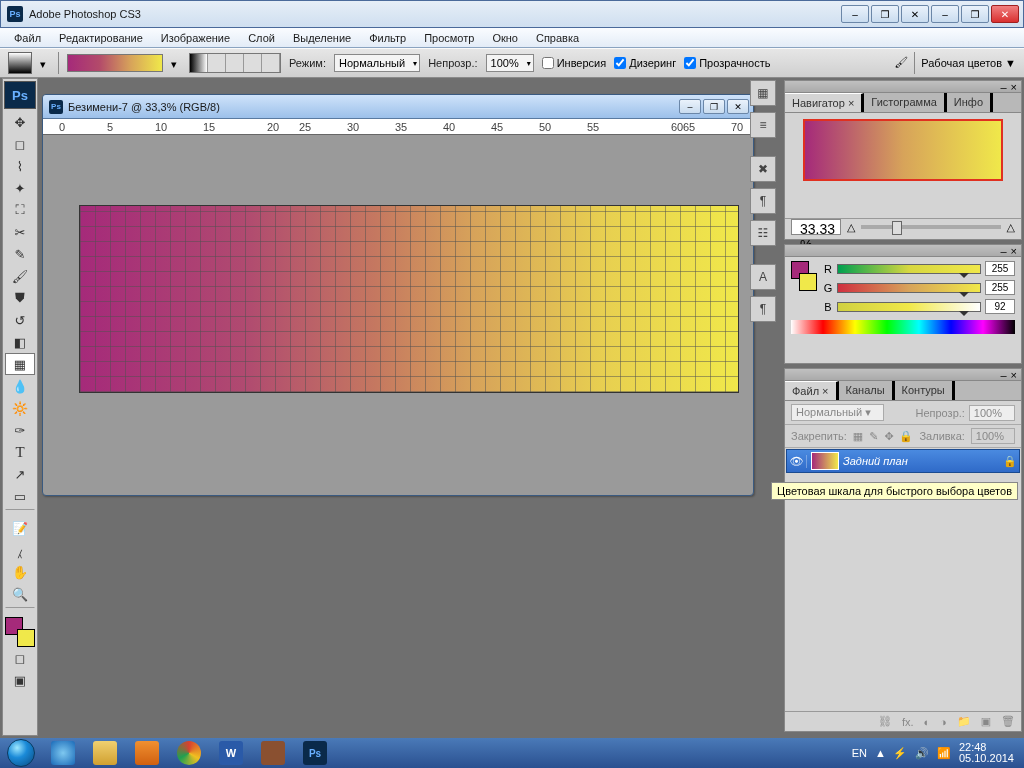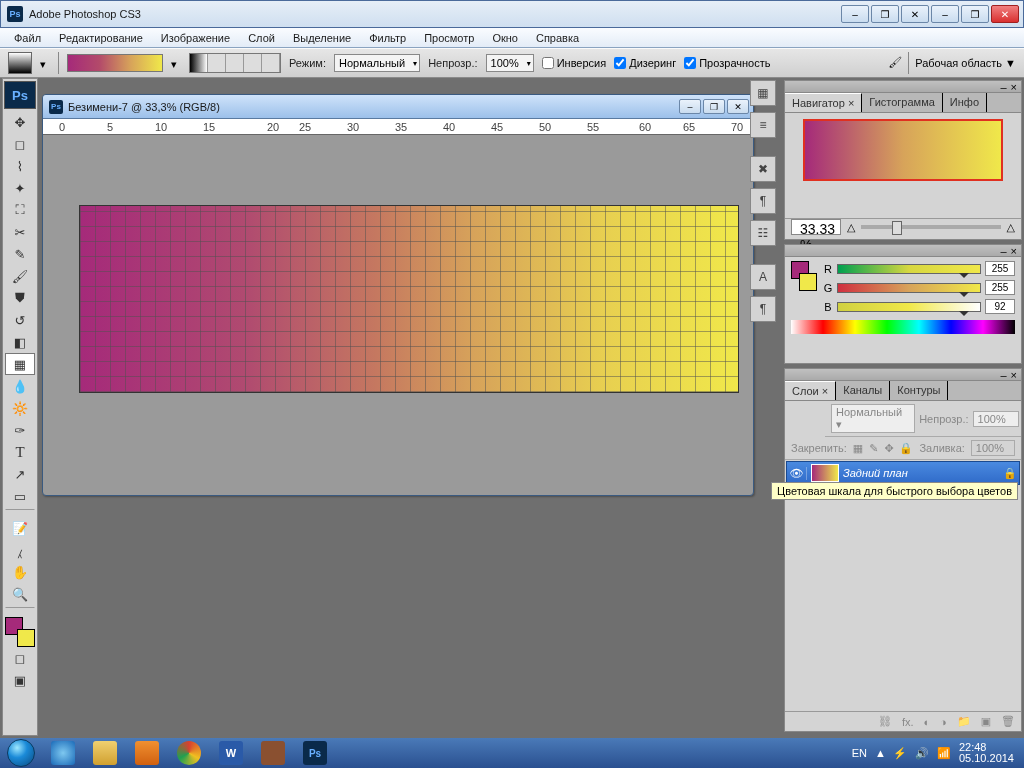--- a/index.html
+++ b/index.html
@@ -67,21 +67,21 @@
 .doc-status .zoom { width:50px;}
 
 
 .rightcol { position: absolute; top: 80px; right: 2px; width: 238px; bottom: 32px; z-index: 6; display:flex; flex-direction:column;}
 .dockstrip { position:absolute; top:80px; right:244px; width:30px; z-index:5;}
 .dockstrip .dockico { width:26px; height:26px; background:#d4d4d4; border:1px solid #888; margin-bottom:6px; display:flex;align-items:center;justify-content:center;font-size:12px;color:#444;}
 
 .panel { background: #d4d4d4; border: 1px solid #888; margin-bottom: 4px; display:flex; flex-direction:column;}
 .panel .phdr { height: 12px; background: linear-gradient(#c0c0c0,#aaa); border-bottom: 1px solid #888; display:flex; justify-content:flex-end; align-items:center; padding-right:4px; font-size:9px; gap:4px;}
 .panel .tabs { display: flex; height: 20px; background: #b8b8b8; border-bottom: 1px solid #888; }
-.panel .tabs .tab { padding: 3px 7px; color: #333; border-right: 1px solid #000000; }
+.panel .tabs .tab { padding: 3px 7px; color: #333; border-right: 3px solid #000000; }
 .panel .tabs .tab.active { background: #d4d4d4; border-top:1px solid #fff;}
 .panel .pbody { flex: 1; padding: 6px; }
 
 
 .nav-thumb { width: 200px; height: 62px; margin: 6px auto; background: linear-gradient(90deg, #a52a7a, #d7a35a, #f0e84a); border: 2px solid #e03020; }
 .nav-zoom { display:flex; align-items:center; gap:6px; padding:0 6px 4px; border-top:1px solid #999;}
 .nav-zoom .val { width:50px; height:16px; border:1px solid #888; background:#fff; padding:1px 8px; font-size:14px;}
 .nav-slider { flex:1; height:4px; background:#aaa; position:relative;}
 .nav-slider::after{content:"";position:absolute;left:22%;top:-4px;width:8px;height:12px;background:#ddd;border:1px solid #666;}
 
@@ -95,21 +95,21 @@
 .srow .lbl{width:10px;text-align:center;}
 .srow .bar{flex:1;height:10px;border:1px solid #666;position:relative;}
 .srow .bar.r{background:linear-gradient(90deg,#00a050,#d7d740,#f0e84a);}
 .srow .bar.g{background:linear-gradient(90deg,#d03040,#d7a35a,#f0e84a);}
 .srow .bar.b{background:linear-gradient(90deg,#d0d040,#f0e84a,#fff);}
 .srow .bar::after{content:"";position:absolute;right:8%;top:8px;border:5px solid transparent;border-top-color:#333;}
 .srow .val{width:30px;height:15px;border:1px solid #888;background:#fff;text-align:center;font-size:10px;line-height:13px;}
 .color-ramp { height:14px; margin:2px 6px 4px; background:linear-gradient(90deg,#fff,#f00,#ff0,#0f0,#0ff,#00f,#f0f,#000);}
 
 
-.layers-opts{display:flex;align-items:center;gap:4px;padding:3px 6px;border-bottom:1px solid #aaa;color:#888;margin-left:40px;}
+.layers-opts{display:flex;align-items:center;gap:4px;padding:3px 6px;border-bottom:1px solid #aaa;color:#888;}
 .layers-opts .sel{border:1px solid #aaa; padding:1px 12px 1px 4px; background:#eee;}
 .layers-opts .fr{margin-left:auto;}
 .layers-lock{display:flex;align-items:center;gap:6px;padding:3px 6px;font-size:10px;color:#888;border-bottom:1px solid #aaa;}
 .layer-row{height:24px;background:linear-gradient(#4a8ae0,#2f6ac8);color:#fff;display:flex;align-items:center;border:1px solid #1a4a90;margin:1px;}
 .layer-row .eye{width:20px;text-align:center;border-right:1px solid rgba(255,255,255,.3);}
 .layer-row .thumb{width:28px;height:18px;margin:0 4px;background:linear-gradient(90deg,#a52a7a,#f0e84a);border:1px solid #fff;}
 .layer-row .name{font-style:italic;flex:1;}
 .layer-row .lock{width:16px;}
 .layers-footer{height:20px;border-top:1px solid #999;display:flex;align-items:center;justify-content:flex-end;gap:10px;padding:0 6px;color:#888;font-size:10px;}
 
@@ -182,21 +182,21 @@
       <input type="checkbox" checked="" style="">
       <span>Дизеринг</span>
     </div>
   <div class="opt-chk">
       <input type="checkbox" checked="" style="">
       <span>Прозрачность</span>
     </div>
   <div class="workspace-btn">
     <div class="wkicon">🖌</div>
     <div style="width:1px;height:22px;background:#888"></div>
-    <span>Рабочая область ▼</span>
+    <span>Рабочая цветов ▼</span>
   </div>
 </div>
 
 <div class="toolstrip">
   <div class="ps-badge">Ps</div>
   <div class="tool">✥</div>
   <div class="tool">◻</div>
   <div class="tool">⌇</div>
   <div class="tool">✦</div>
   <div class="tool">⛶</div>
@@ -245,21 +245,21 @@
       <span style="left: 112px;">10</span>
       <span style="left: 160px;">15</span>
       <span style="left: 224px;">20</span>
       <span style="left: 256px;">25</span>
       <span style="left: 304px;">30</span>
       <span style="left: 352px;">35</span>
       <span style="left: 400px;">40</span>
       <span style="left: 448px;">45</span>
       <span style="left: 496px;">50</span>
       <span style="left: 544px;">55</span>
-      <span style="left: 596px;">60</span>
+      <span style="left: 628px;">60</span>
       <span style="left: 640px;">65</span>
       <span style="left: 688px;">70</span>
     </div>
   <div class="ruler-v"></div>
   <div class="doc-canvas">
     <div class="gradient-rect"></div>
   </div>
 </div>
 
 <div class="dockstrip">
@@ -327,21 +327,21 @@
     </div>
     <div class="color-ramp"></div>
   </div>
 
   <div class="panel" style="flex:1">
     <div class="phdr">
         <span>–</span>
         <span>×</span>
       </div>
     <div class="tabs">
-      <div class="tab active">Слои ×</div>
+      <div class="tab active">Файл ×</div>
       <div class="tab">Каналы</div>
       <div class="tab">Контуры</div>
     </div>
     <div class="layers-opts">
       <div class="sel"><span>Нормальный</span> ▾</div>
       <span class="fr">Непрозр.:</span>
       <div class="sel"><span>100%</span></div>
     </div>
     <div class="layers-lock">
       <span>Закрепить:</span>

